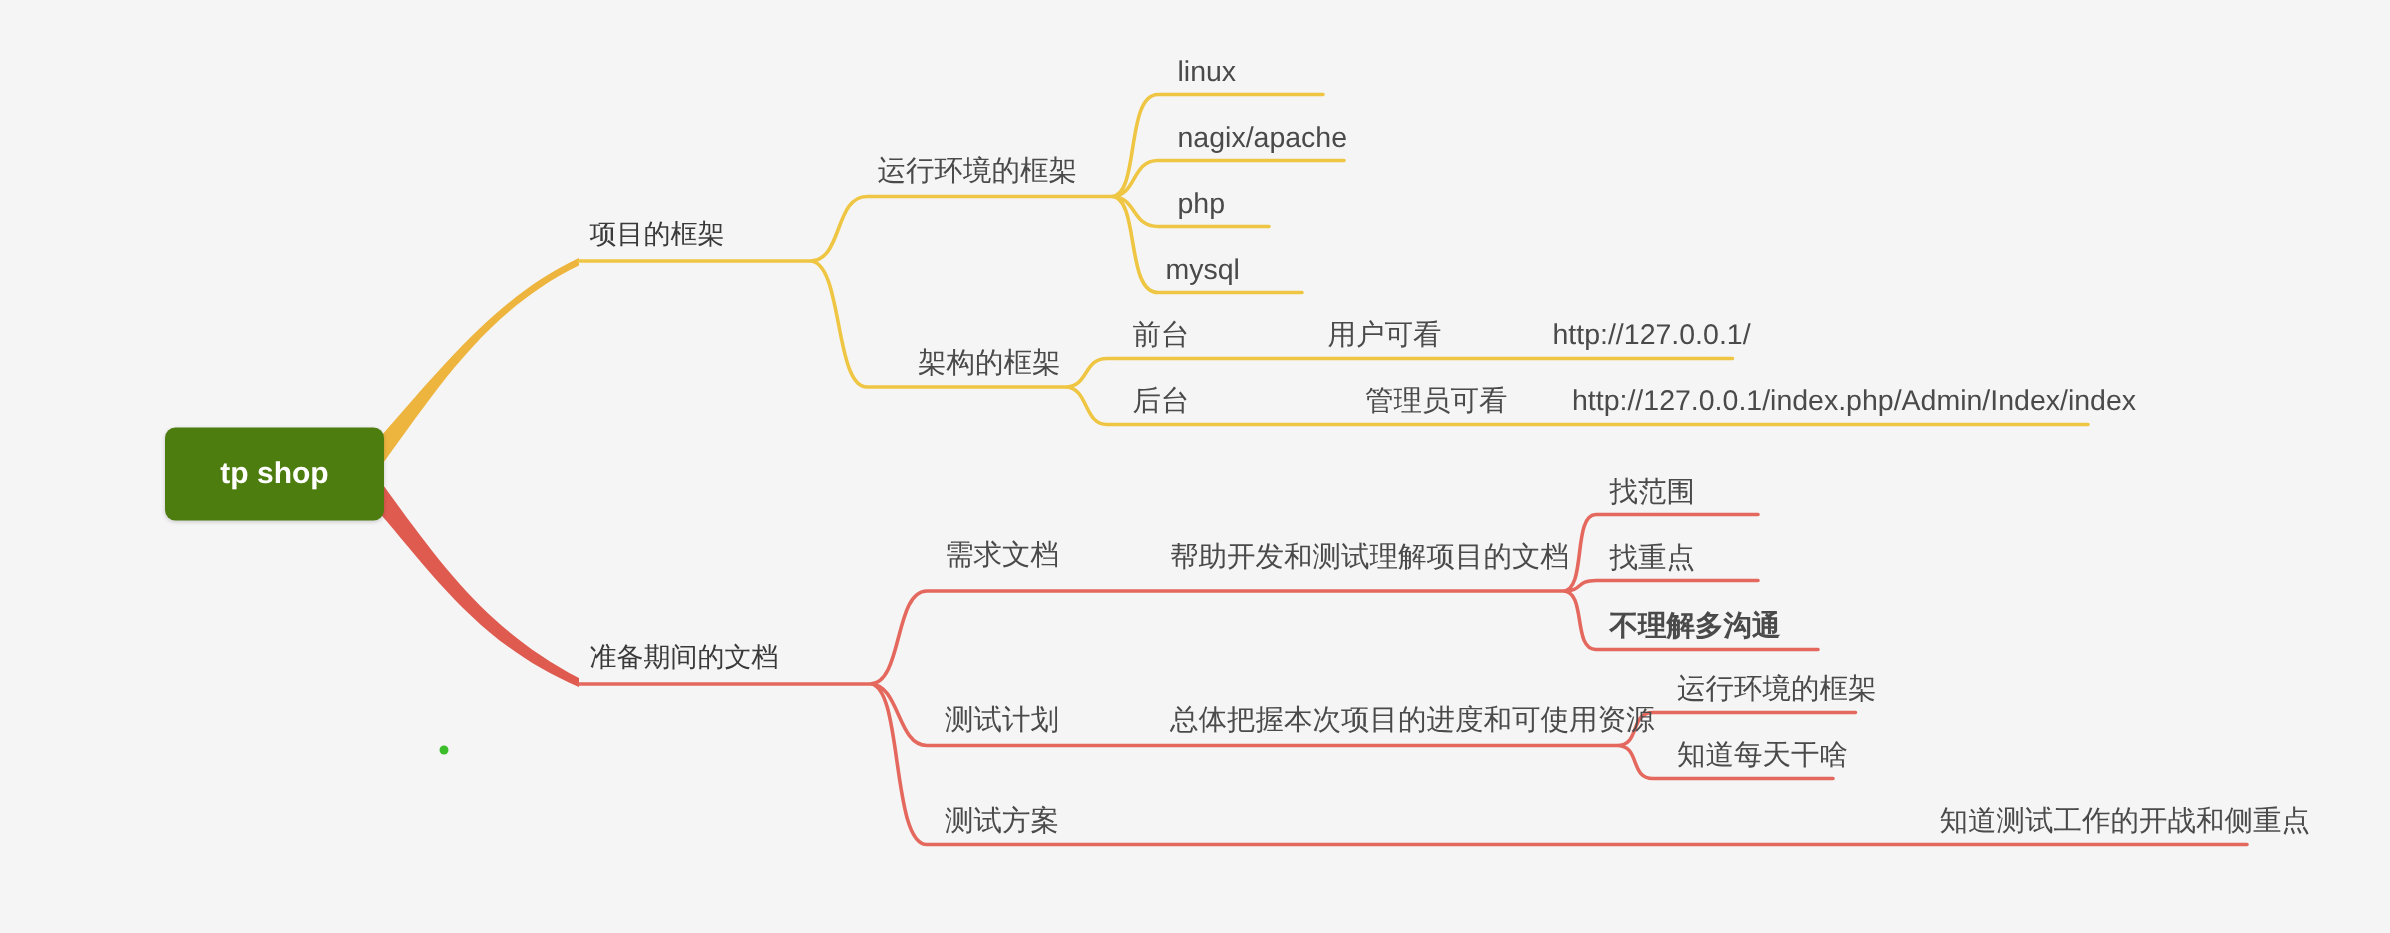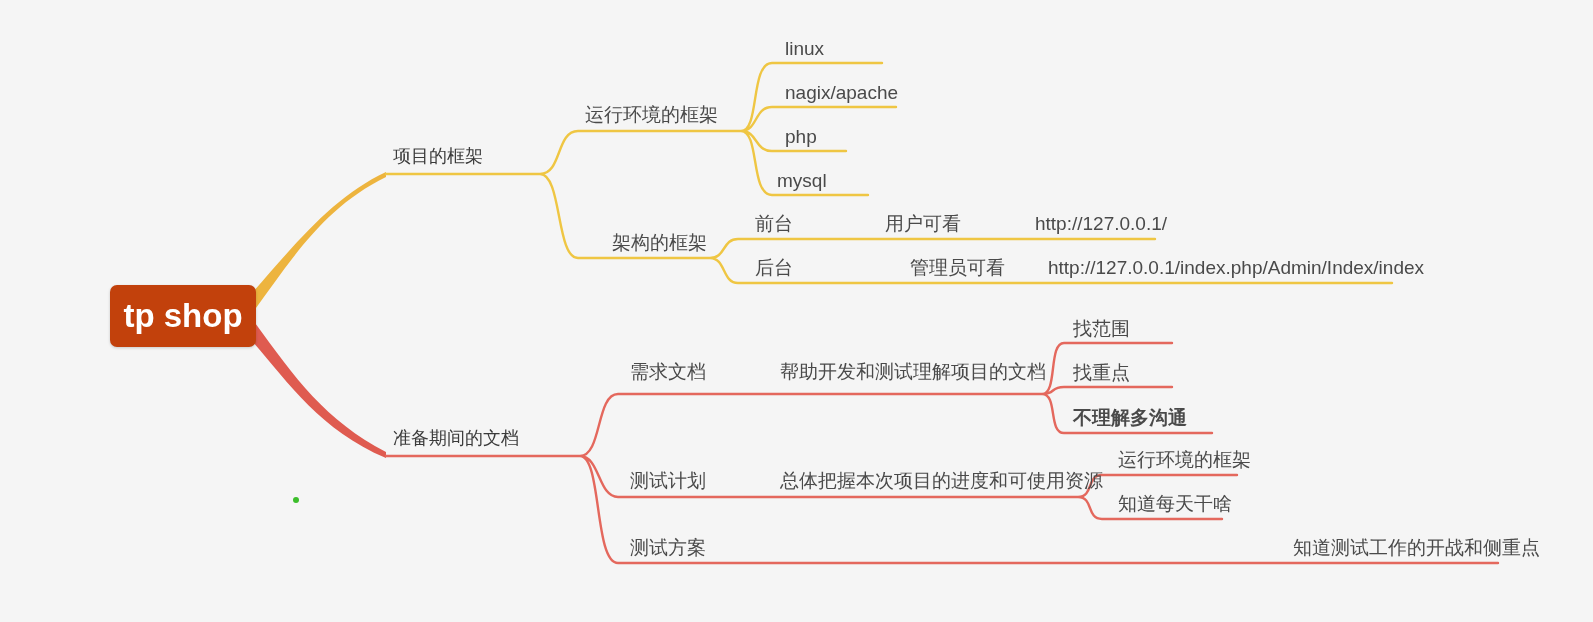--- a/index.html
+++ b/index.html
@@ -23,25 +23,25 @@
   }
   .main-topic {
     font-size: 18px;
     line-height: 21px;
     color: #3a3a3a;
   }
   .root-node {
     position: absolute;
     left: 110px; top: 285px;
     width: 146px; height: 62px;
-    background: #c2410c;
+    background: #4d7c0f;
     border-radius: 7px;
     display: flex; align-items: center; justify-content: center;
     color: #ffffff;
-    font-size: 33px;
+    font-size: 20px;
     font-weight: bold;
     z-index: 4;
     box-shadow: 0 1px 3px rgba(0,0,0,0.18);
   }
   .marker-dot {
     position: absolute;
     left: 293px; top: 497px;
     width: 6px; height: 6px;
     border-radius: 50%;
     background: #3CBE2B;
@@ -105,21 +105,21 @@
   <div class="label" style="left:1035px; top:215px;">http://127.0.0.1/</div>
 
   <div class="label" style="left:755px; top:259px;">后台</div>
 
   <div class="label" style="left:910px; top:259px;">管理员可看</div>
 
   <div class="label" style="left:1048px; top:259px;text-align:right;">http://127.0.0.1/index.php/Admin/Index/index</div>
 
   <div class="label main-topic" style="left:393px; top:428px;">准备期间的文档</div>
 
-  <div class="label" style="left:630px; top:363px;">需求文档</div>
+  <div class="label" style="left:630px; top:363px;font-family:Liberation Mono, monospace;">需求文档</div>
 
   <div class="label" style="left:780px; top:363px;">帮助开发和测试理解项目的文档</div>
 
   <div class="label" style="left:1073px; top:320px;">找范围</div>
 
   <div class="label" style="left:1073px; top:364px;">找重点</div>
 
   <div class="label" style="left:1073px; top:409px;font-weight:bold;">不理解多沟通</div>
 
   <div class="label" style="left:630px; top:472px;">测试计划</div>

